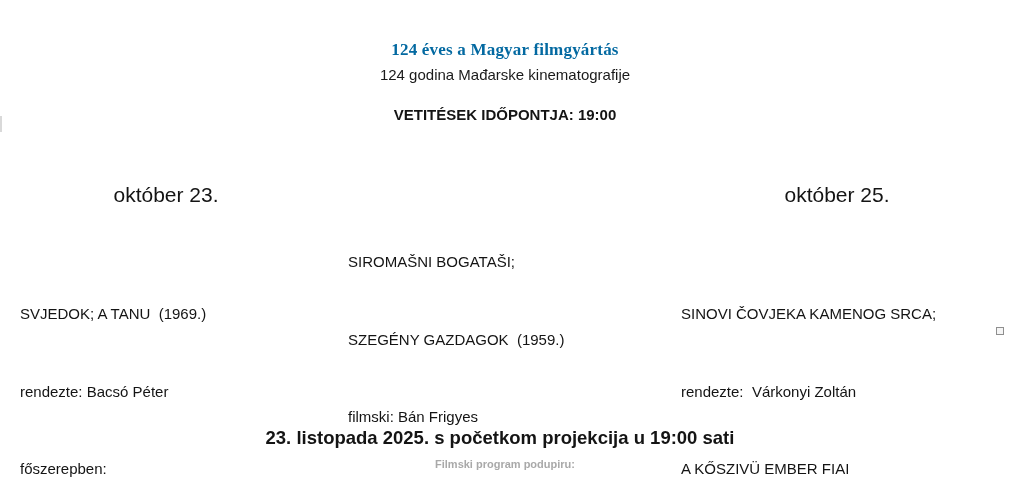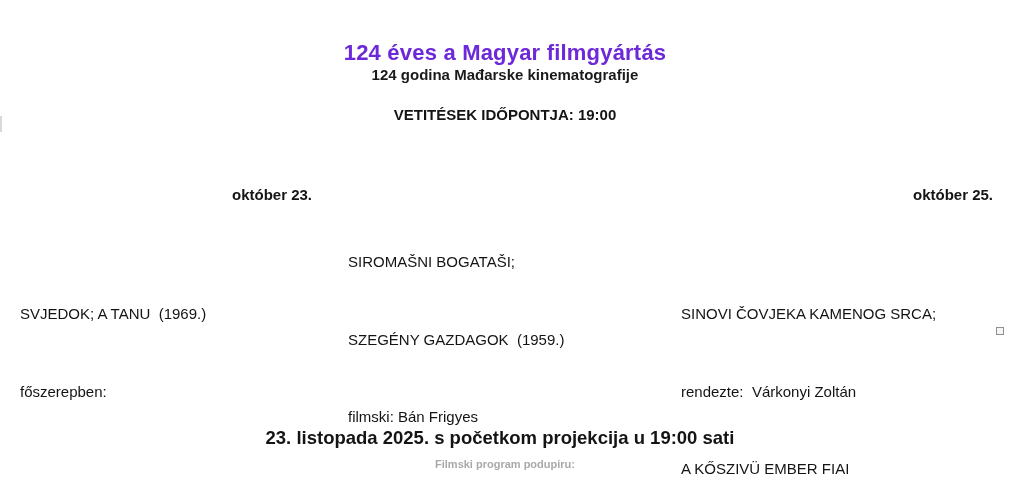--- a/index.html
+++ b/index.html
@@ -14,48 +14,48 @@
     font-family: "Liberation Sans", sans-serif;
     color: #141414;
     overflow: hidden;
   }
   .centerband {
     position: absolute;
     left: 0;
     width: 1010px;
     text-align: center;
     white-space: pre-wrap;
-    font-weight: bold;
   }
   .title {
     top: 40px;
-    font-size: 22px;
+    font-size: 17px;
     font-weight: bold;
-    color: #6d28d9;
+    color: #0369a1;
     letter-spacing: 0.2px;
+    font-family: Liberation Serif, serif;
   }
   .subtitle {
     top: 66px;
     font-size: 15px;
     color: #1a1a1a;
   }
   .showtime {
     top: 106px;
     font-size: 15px;
     font-weight: bold;
   }
   .col {
     position: absolute;
     top: 151px;
     white-space: pre-wrap;
   }
   .col .date {
-    text-align: right;
-    font-size: 15px;
-    font-weight: bold;
+    text-align: center;
+    font-size: 21px;
+    font-weight: normal;
     line-height: 16px;
   }
   .col .lines {
     margin-top: 11px;
     font-size: 15px;
     line-height: 25.7px;
   }
   .col-1 { left: 20px;  width: 292px; }
   .col-2 { left: 348px; width: 314px; }
   .col-3 { left: 681px; width: 312px; }
@@ -108,20 +108,21 @@
   <div class="centerband title">124 éves a Magyar filmgyártás</div>
   <div class="centerband subtitle">124 godina Mađarske kinematografije</div>
   <div class="centerband showtime">VETITÉSEK IDŐPONTJA: 19:00</div>
 
   <div class="edge-mark"></div>
 
   <div class="col col-1">
     <div class="date">október 23.</div>
     <div class="lines">
       <div>SVJEDOK; A TANU  (1969.)</div>
+      <div>rendezte: Bacsó Péter</div>
       <div>főszerepben:</div>
       
     </div>
   </div>
 
   <div class="col col-2">
     <div class="lines">
       <div>SIROMAŠNI BOGATAŠI;</div>
       <div>SZEGÉNY GAZDAGOK  (1959.)</div>
       <div>filmski: Bán Frigyes</div>

